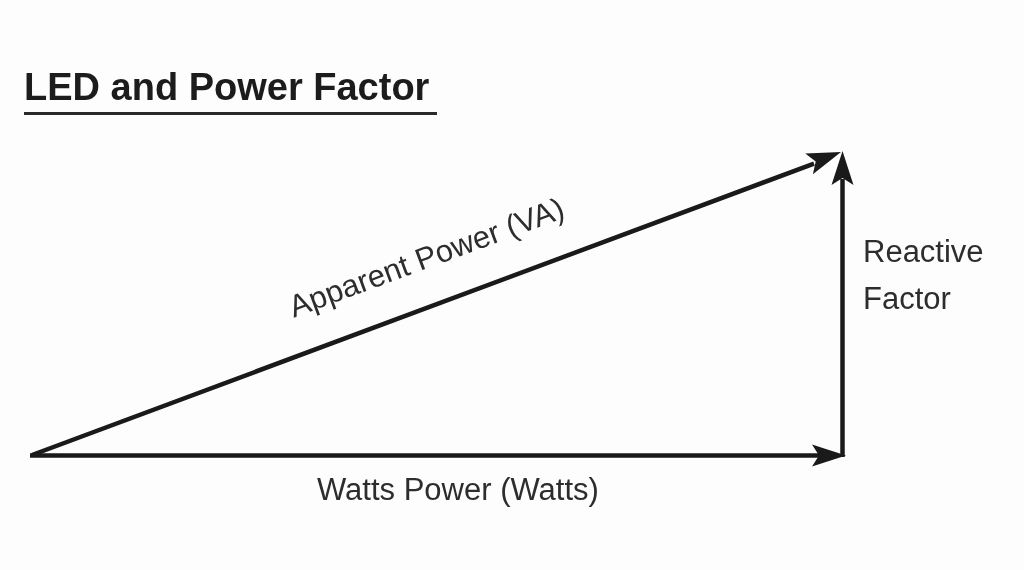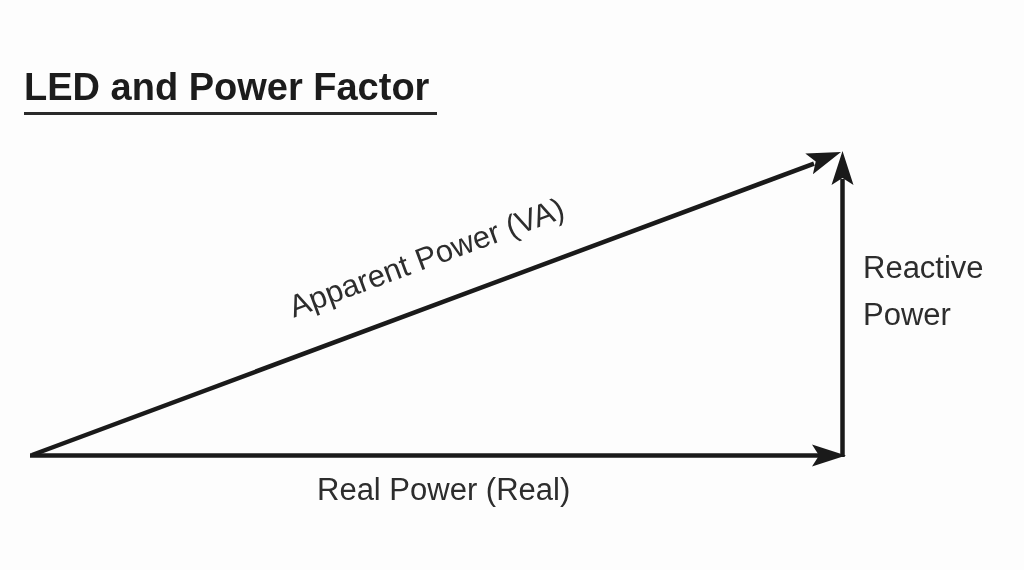--- a/index.html
+++ b/index.html
@@ -58,21 +58,21 @@
     line-height: 44px;
     transform: rotate(-20.3deg);
     transform-origin: left bottom;
   }
   .label-real {
     left: 317px;
     top: 472px;
   }
   .label-reactive {
     left: 863px;
-    top: 244px;
+    top: 228px;
     line-height: 47px;
   }
 </style>
 </head>
 <body>
 
 <div class="canvas">
 
   <div class="title">LED and Power Factor</div>
 
@@ -89,20 +89,20 @@
     </g>
 
     <g>
       <line class="vec-line" x1="842.5" y1="457" x2="842.5" y2="179"></line>
       <polygon class="vec-head" points="842.5,151 853.5,185 842.5,178 831.5,185"></polygon>
     </g>
   </svg>
 
   <div class="label label-apparent">Apparent Power (VA)</div>
 
-  <div class="label label-real">Real Power (Real)</div>
+  <div class="label label-real">Watts Power (Watts)</div>
 
   <div class="label label-reactive">
     <div>Reactive</div>
-    <div>Power</div>
+    <div>Factor</div>
   </div>
 
 </div>
 
 </body></html>

